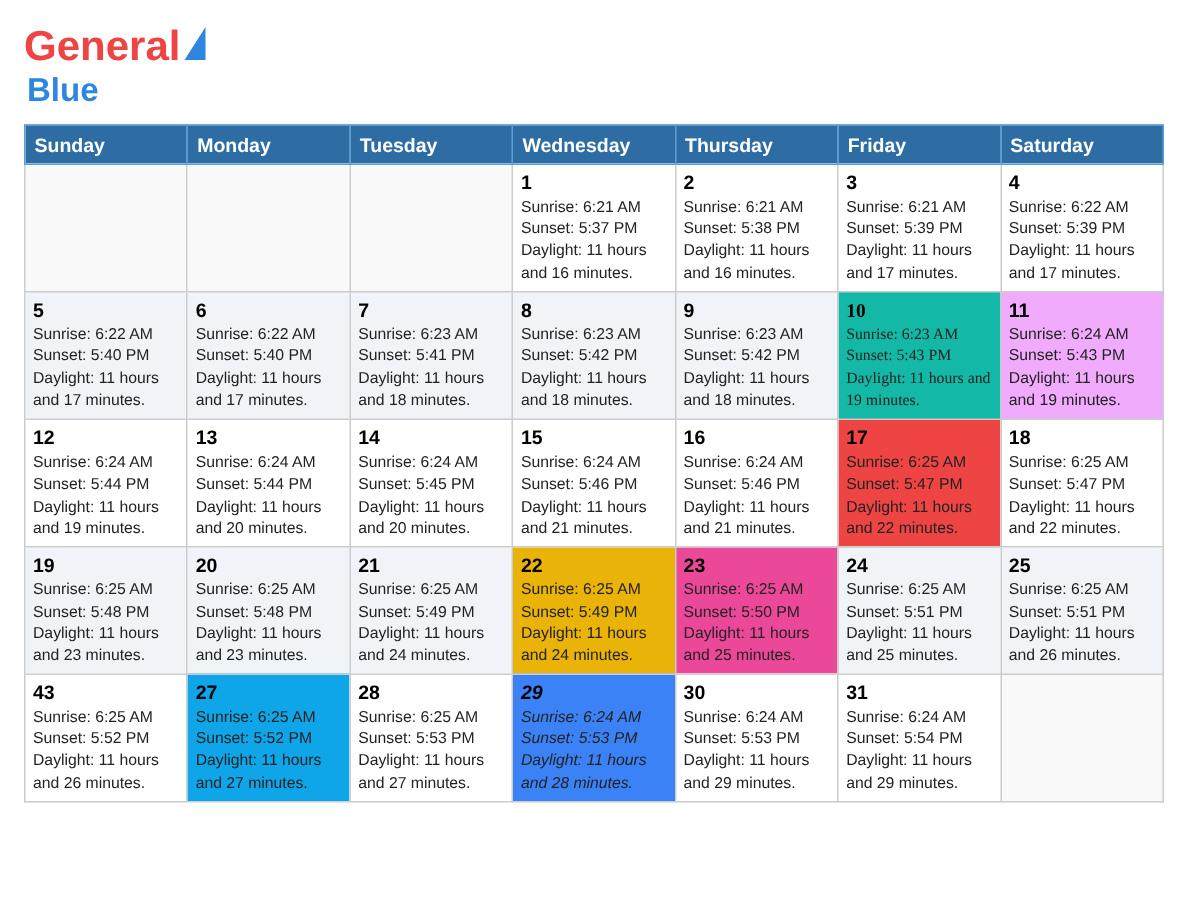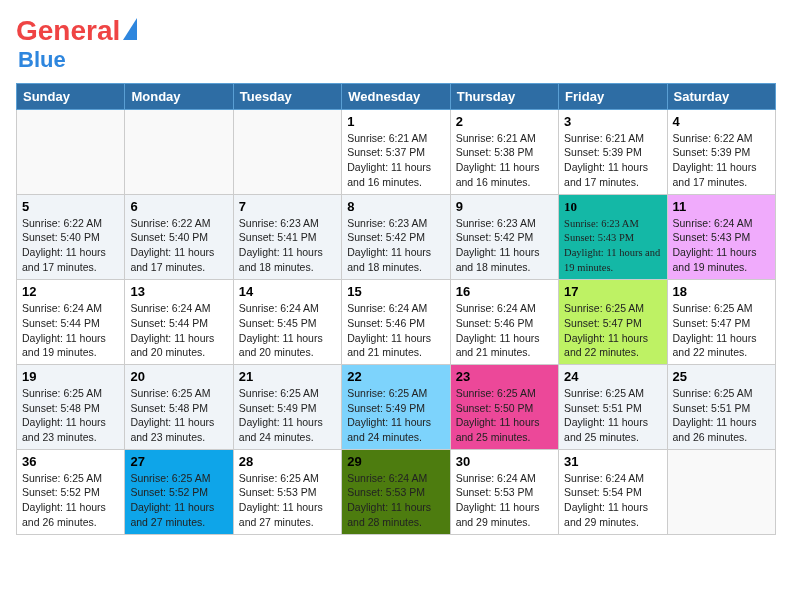--- a/index.html
+++ b/index.html
@@ -188,21 +188,21 @@
           <div class="day-info">Sunrise: 6:24 AM<br>Sunset: 5:45 PM<br>Daylight: 11 hours and 20 minutes.</div>
         </td>
         <td style="background: rgb(255, 255, 255);">
           <span class="day-number">15</span>
           <div class="day-info">Sunrise: 6:24 AM<br>Sunset: 5:46 PM<br>Daylight: 11 hours and 21 minutes.</div>
         </td>
         <td style="background: rgb(255, 255, 255);">
           <span class="day-number">16</span>
           <div class="day-info">Sunrise: 6:24 AM<br>Sunset: 5:46 PM<br>Daylight: 11 hours and 21 minutes.</div>
         </td>
-        <td style="background: #bef264;">
+        <td style="background: #ef4444;">
           <span class="day-number">17</span>
           <div class="day-info">Sunrise: 6:25 AM<br>Sunset: 5:47 PM<br>Daylight: 11 hours and 22 minutes.</div>
         </td>
         <td style="background: rgb(255, 255, 255);">
           <span class="day-number">18</span>
           <div class="day-info">Sunrise: 6:25 AM<br>Sunset: 5:47 PM<br>Daylight: 11 hours and 22 minutes.</div>
         </td>
       </tr>
       <tr>
         <td style="background: rgb(240, 244, 248);">
@@ -210,51 +210,51 @@
           <div class="day-info">Sunrise: 6:25 AM<br>Sunset: 5:48 PM<br>Daylight: 11 hours and 23 minutes.</div>
         </td>
         <td style="background: rgb(240, 244, 248);">
           <span class="day-number">20</span>
           <div class="day-info">Sunrise: 6:25 AM<br>Sunset: 5:48 PM<br>Daylight: 11 hours and 23 minutes.</div>
         </td>
         <td style="background: rgb(240, 244, 248);">
           <span class="day-number">21</span>
           <div class="day-info">Sunrise: 6:25 AM<br>Sunset: 5:49 PM<br>Daylight: 11 hours and 24 minutes.</div>
         </td>
-        <td style="background: #7dd3fc;">
+        <td style="background: #eab308;">
           <span class="day-number">22</span>
           <div class="day-info">Sunrise: 6:25 AM<br>Sunset: 5:49 PM<br>Daylight: 11 hours and 24 minutes.</div>
         </td>
         <td style="background: #ec4899;">
           <span class="day-number">23</span>
           <div class="day-info">Sunrise: 6:25 AM<br>Sunset: 5:50 PM<br>Daylight: 11 hours and 25 minutes.</div>
         </td>
         <td style="background: rgb(240, 244, 248);">
           <span class="day-number">24</span>
           <div class="day-info">Sunrise: 6:25 AM<br>Sunset: 5:51 PM<br>Daylight: 11 hours and 25 minutes.</div>
         </td>
         <td style="background: rgb(240, 244, 248);">
           <span class="day-number">25</span>
           <div class="day-info">Sunrise: 6:25 AM<br>Sunset: 5:51 PM<br>Daylight: 11 hours and 26 minutes.</div>
         </td>
       </tr>
       <tr>
         <td style="background: rgb(255, 255, 255);">
-          <span class="day-number">36</span>
+          <span class="day-number">43</span>
           <div class="day-info">Sunrise: 6:25 AM<br>Sunset: 5:52 PM<br>Daylight: 11 hours and 26 minutes.</div>
         </td>
         <td style="background: #0ea5e9;">
           <span class="day-number">27</span>
           <div class="day-info">Sunrise: 6:25 AM<br>Sunset: 5:52 PM<br>Daylight: 11 hours and 27 minutes.</div>
         </td>
         <td style="background: rgb(255, 255, 255);">
           <span class="day-number">28</span>
           <div class="day-info">Sunrise: 6:25 AM<br>Sunset: 5:53 PM<br>Daylight: 11 hours and 27 minutes.</div>
         </td>
-        <td style="background: #4d7c0f;">
+        <td style="background: #3b82f6; font-style: italic;">
           <span class="day-number">29</span>
           <div class="day-info">Sunrise: 6:24 AM<br>Sunset: 5:53 PM<br>Daylight: 11 hours and 28 minutes.</div>
         </td>
         <td style="background: rgb(255, 255, 255);">
           <span class="day-number">30</span>
           <div class="day-info">Sunrise: 6:24 AM<br>Sunset: 5:53 PM<br>Daylight: 11 hours and 29 minutes.</div>
         </td>
         <td style="background: rgb(255, 255, 255);">
           <span class="day-number">31</span>
           <div class="day-info">Sunrise: 6:24 AM<br>Sunset: 5:54 PM<br>Daylight: 11 hours and 29 minutes.</div>

